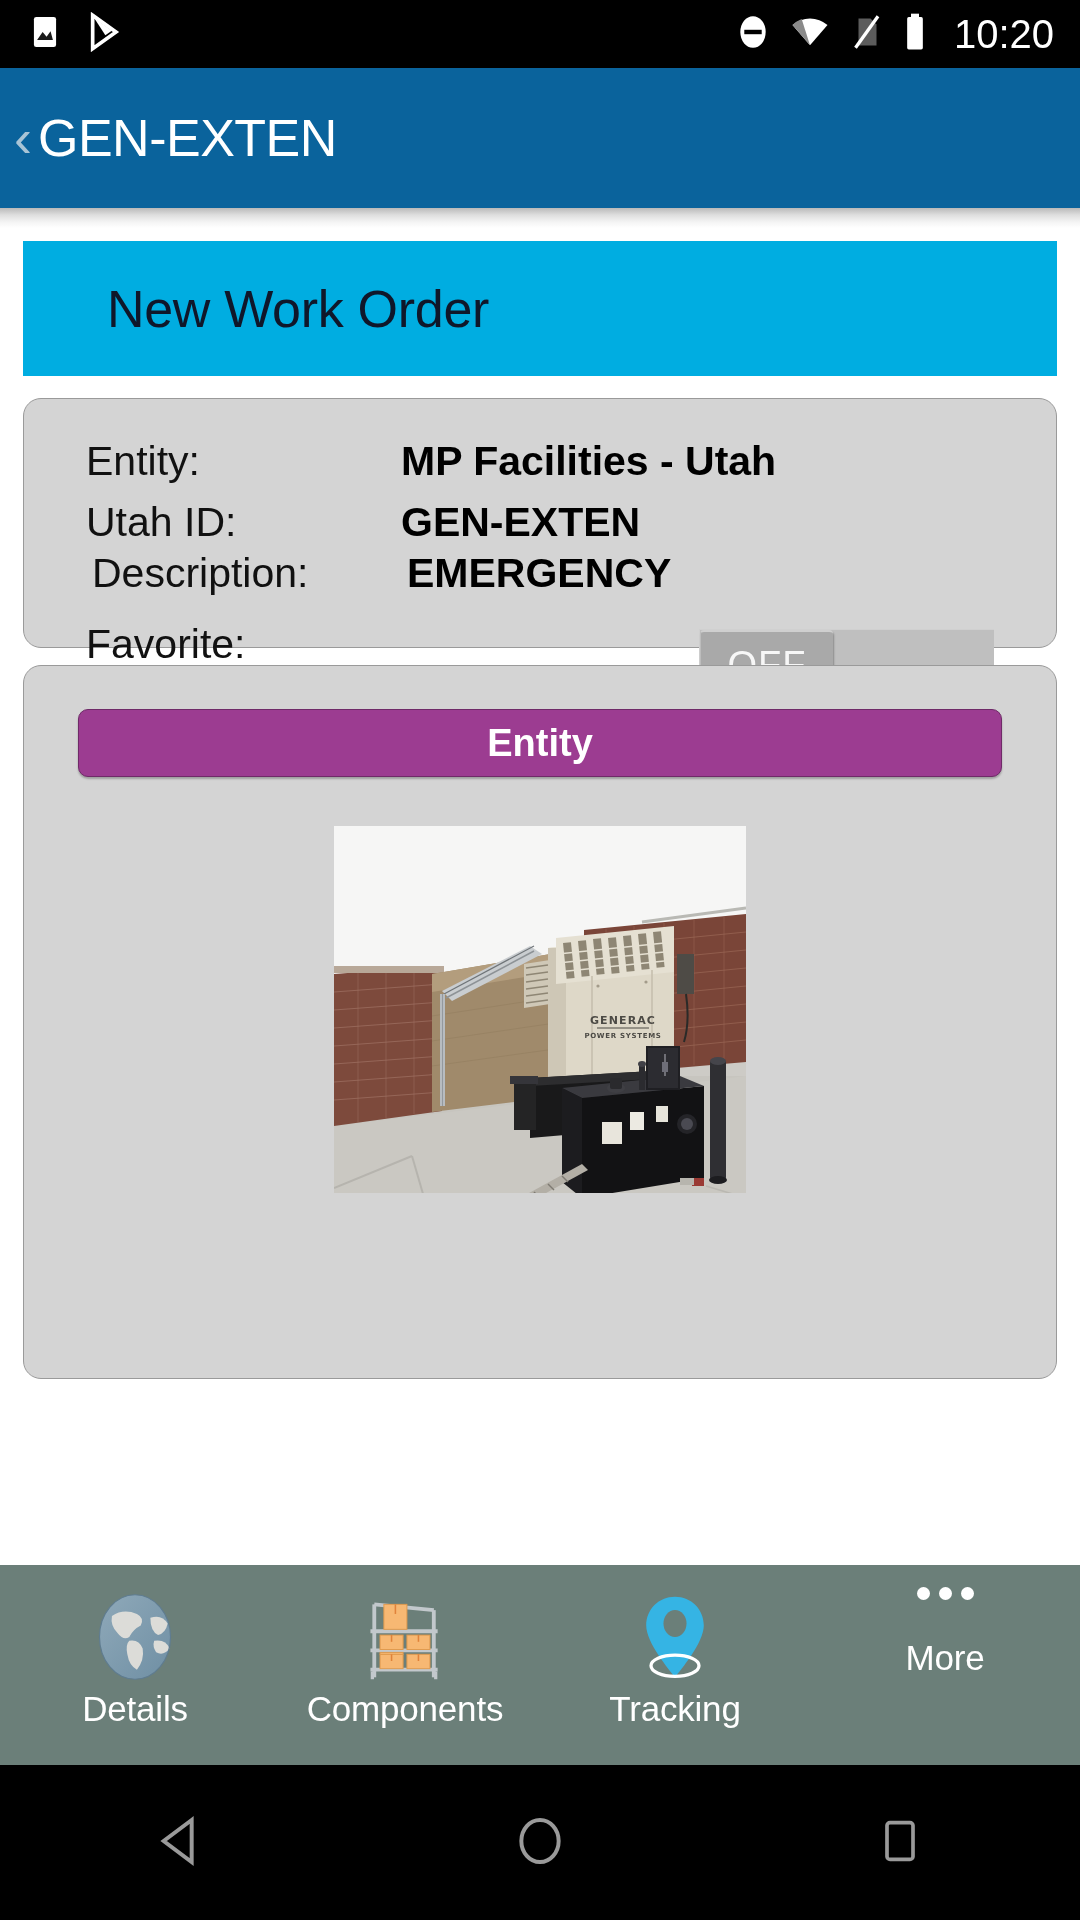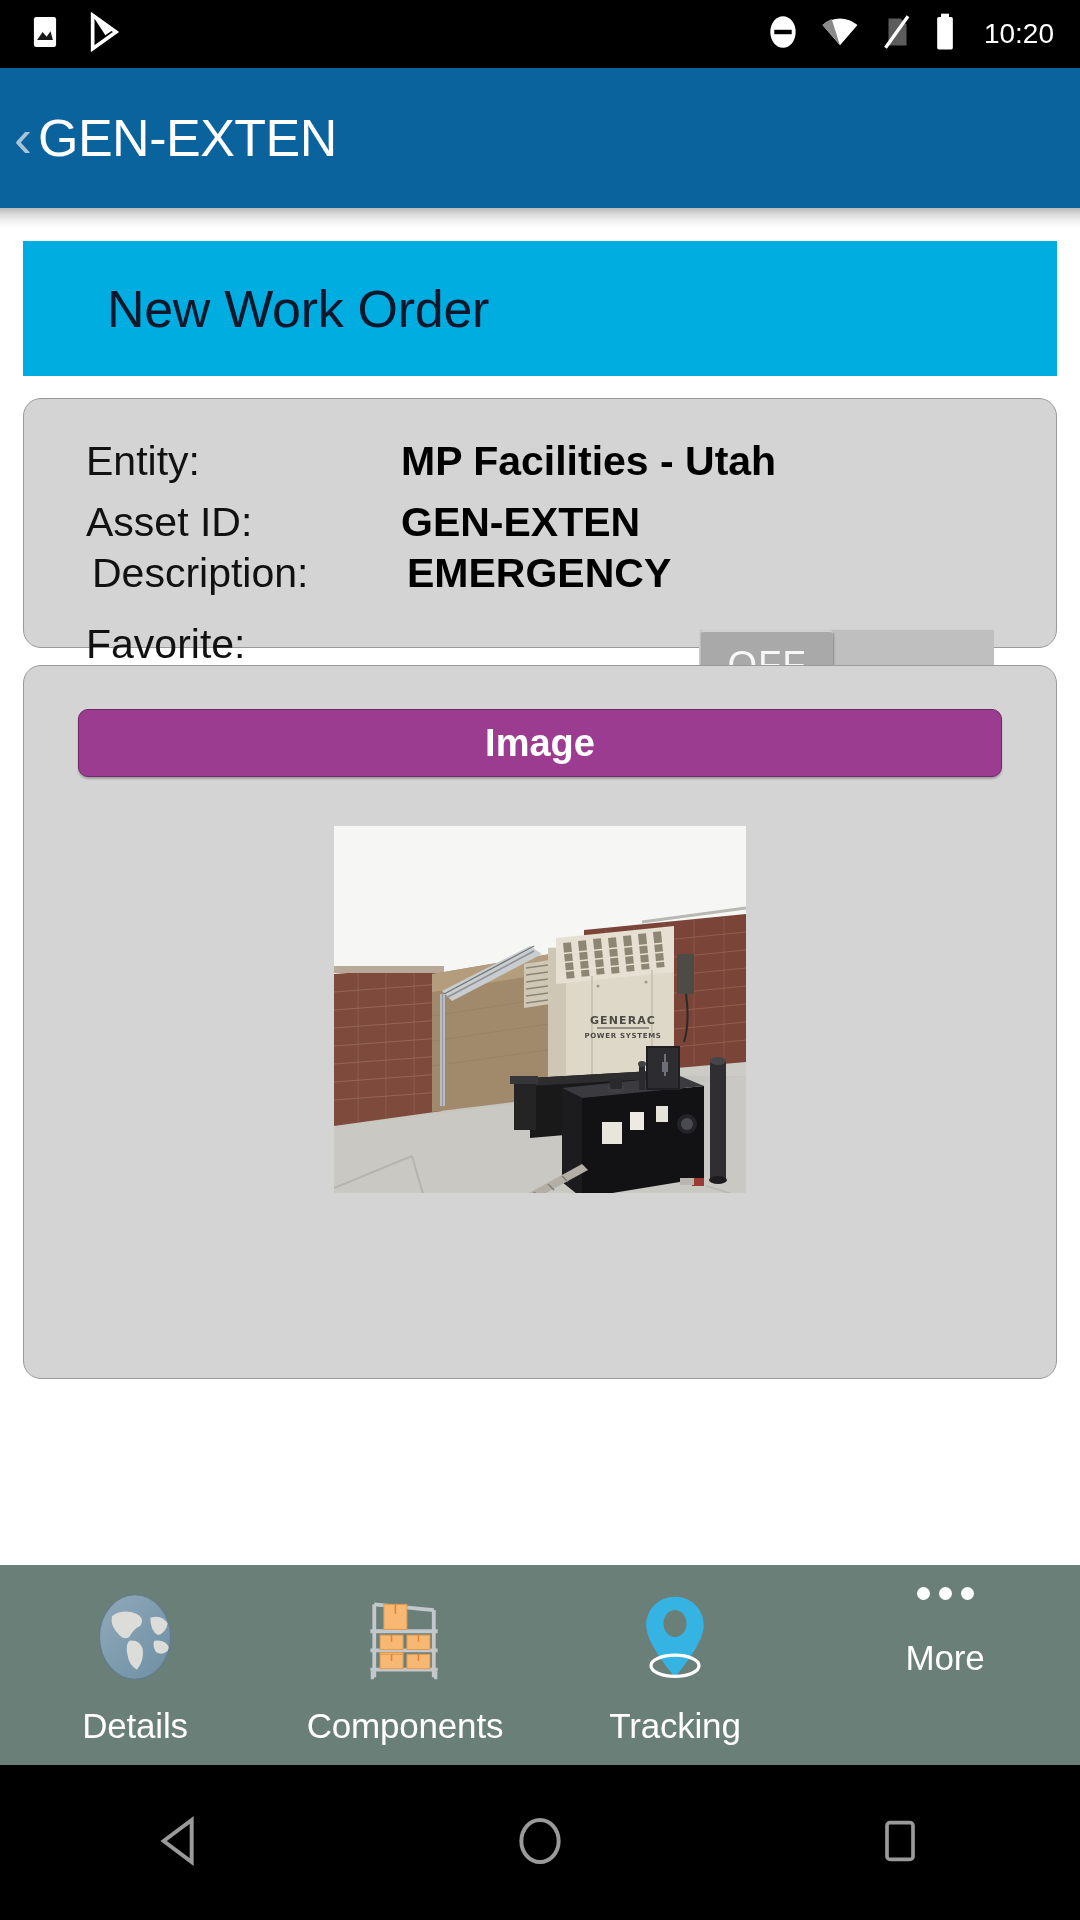--- a/index.html
+++ b/index.html
@@ -21,21 +21,21 @@
     width: 1080px; height: 68px;
     background: #000000;
     display: flex; align-items: center;
   }
   .status-left { display: flex; align-items: center; gap: 22px; margin-left: 26px; }
   .status-right {
     display: flex; align-items: center; gap: 18px;
     margin-left: auto; margin-right: 26px;
   }
   .status-clock {
-    color: #ffffff; font-size: 28px; font-weight: 400;
+    color: #ffffff; font-size: 40px; font-weight: 400;
     letter-spacing: 0px; margin-left: 8px;
   }
 
   
   .app-bar {
     position: absolute; top: 68px; left: 0;
     width: 1080px; height: 140px;
     background: #0a639c;
     display: flex; align-items: center;
   }
@@ -167,21 +167,21 @@
     align-items: center; justify-content: flex-start;
     padding-top: 24px;
     cursor: pointer;
   }
   .tab-icon {
     width: 96px; height: 96px;
     display: flex; align-items: center; justify-content: center;
   }
   .tab-label {
     color: #ffffff; font-size: 35px; font-weight: 400;
-    margin-top: 21px; letter-spacing: -0.2px;
+    margin-top: 4px; letter-spacing: -0.2px;
   }
   .tab-more {
     justify-content: flex-start; padding-top: 22px;
   }
   .dots { display: flex; gap: 9px; }
   .dot { width: 13px; height: 13px; border-radius: 50%; background: #ffffff; }
   .tab-more .tab-label { margin-top: 38px; }
 
   
   .nav-bar {
@@ -258,21 +258,21 @@
     </div>
 
     <div class="card" id="card-info">
 
       <div class="info-row" style="top:32px;">
         <span class="info-label">Entity:</span>
         <span class="info-value">MP Facilities - Utah</span>
       </div>
 
       <div class="info-row" style="top:93px;">
-        <span class="info-label">Asset ID:</span>
+        <span class="info-label">Utah ID:</span>
         <span class="info-value">GEN-EXTEN</span>
       </div>
 
       <div class="info-row" style="top:144px;margin-left:6px;">
         <span class="info-label">Description:</span>
         <span class="info-value">EMERGENCY</span>
       </div>
 
       <div class="info-row" style="top:215px;">
         <span class="info-label">Favorite:</span>
@@ -282,21 +282,21 @@
               <span class="toggle-label">OFF</span>
             </div>
           </div>
         </div>
       </div>
     </div>
 
     <div class="card" id="card-image">
 
       <div class="image-button">
-        <span class="image-button-text">Image</span>
+        <span class="image-button-text">Entity</span>
       </div>
 
       <div class="photo-frame">
         <svg class="photo-canvas" viewBox="0 0 412 407" preserveAspectRatio="none">
 
           <rect x="0" y="0" width="412" height="200" fill="#f6f6f5"></rect>
 
           <rect x="0" y="190" width="412" height="217" fill="#cdcbc6"></rect>
           <rect x="0" y="250" width="412" height="157" fill="#c7c5bf"></rect>
           <path d="M0 300 L412 250 L412 407 L0 407 Z" fill="#cac8c2"></path>

